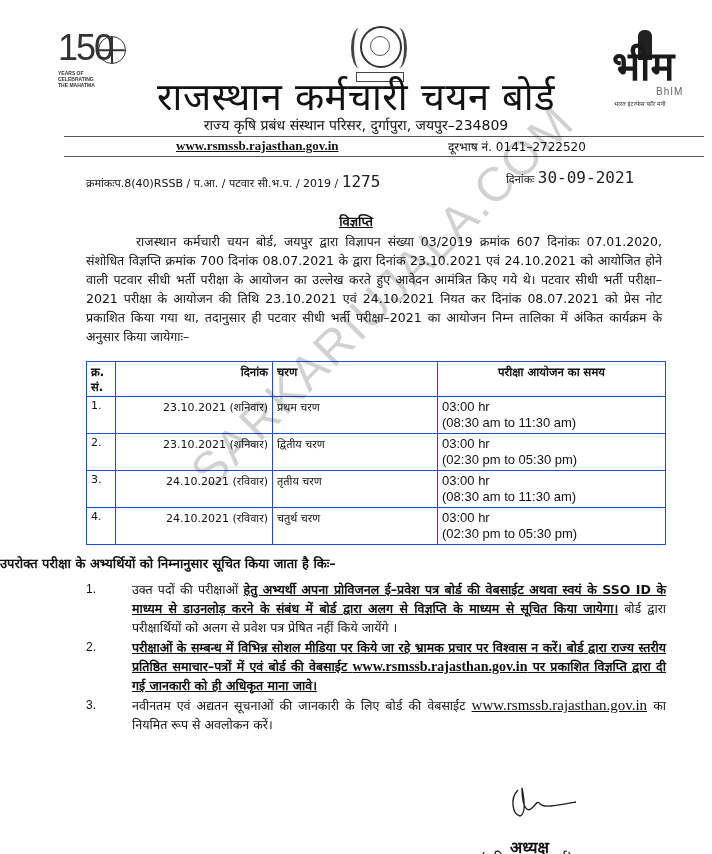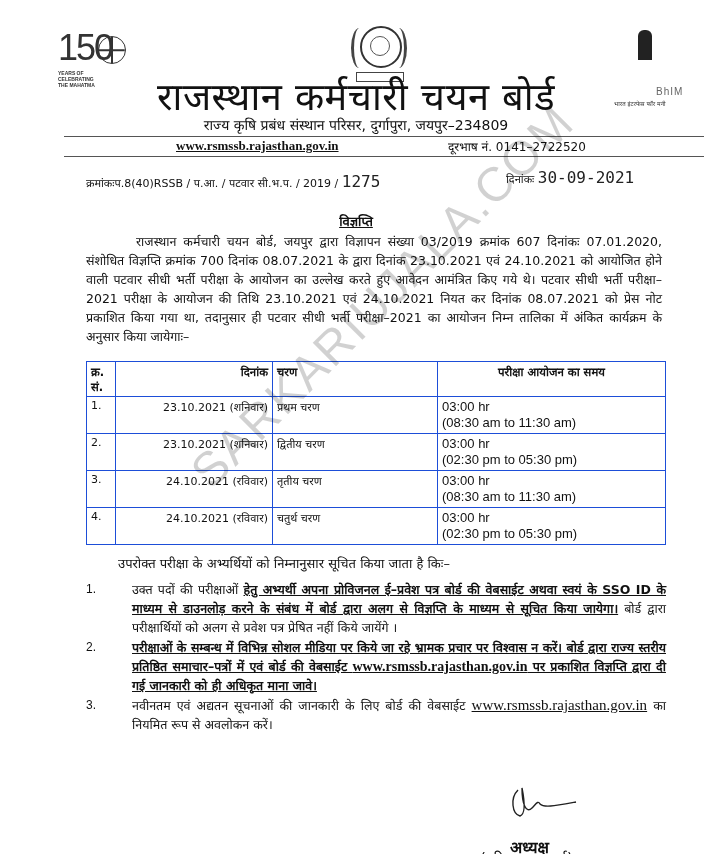--- a/index.html
+++ b/index.html
@@ -38,21 +38,21 @@
   .tbl { left:86px; top:361px; width:580px; border-collapse:collapse; font-size:11px; }
   .tbl th, .tbl td { border:1px solid #1d4ed8; padding:2px 4px; vertical-align:top; }
   .tbl th { font-weight:bold; text-align:center; font-size:11.5px; height:30px; }
   .tbl td { height:31px; }
   .tbl .c1 { width:20px; text-align:left; }
   .tbl .c2 { width:148px; text-align:right; }
   .tbl .c3 { width:156px; text-align:left; }
   .tbl .c4 { font-family:"Liberation Sans", sans-serif; font-size:13px; line-height:16px; }
   .tbl th.c4 { font-family:"DejaVu Sans", sans-serif; font-size:11.5px; }
   .watermark { left:180px; top:460px; font-family:"Liberation Sans", sans-serif; font-size:48px; color:rgba(0,0,0,0.18); transform:rotate(-45deg); transform-origin:left top; letter-spacing:2px; white-space:nowrap; }
-  .intro2 { left:0; width:568px; top:554px; text-align:center; font-size:13px; font-weight:normal; }
+  .intro2 { left:0; width:568px; top:554px; font-size:13px; font-weight:bold; }
   .points { left:86px; width:580px; top:580px; font-size:12.5px; line-height:19px; }
   .pt { position:relative; padding-left:46px; text-align:justify; margin:0 0 1px 0; }
   .pt .n { position:absolute; left:0; top:0; font-family:"Liberation Sans", sans-serif; font-size:12px; }
   .bu { font-weight:bold; text-decoration:underline; }
   .serifurl { font-family:"Liberation Serif", serif; font-size:15px; text-decoration:underline; }
   .sig { left:504px; top:784px; width:80px; height:40px; }
   .signame { left:480px; top:848px; font-size:15px; font-weight:normal; }
   .sigdesig { left:510px; top:836px; font-size:16px; font-weight:bold; }
 </style>
 </head>
@@ -69,20 +69,21 @@
 <div class="abs emblem">
   <span class="leafL"></span>
     <span class="leafR"></span>
   <span class="ring"></span>
     <span class="inner"></span>
   <span class="ribbon"></span>
 </div>
 
 <div class="abs bhim">
   <span class="fig"></span>
+  <span class="word">भीम</span>
   <span class="en">BhIM</span>
   <span class="tag">भारत इंटरफेस फॉर मनी</span>
 </div>
 
 <div class="abs title">राजस्थान कर्मचारी चयन बोर्ड</div>
 <div class="abs subtitle">राज्य कृषि प्रबंध संस्थान परिसर, दुर्गापुरा, जयपुर–234809</div>
 
 <div class="abs rule" style="top:136px"></div>
 <a class="abs website-head" style="color:#111">www.rsmssb.rajasthan.gov.in</a>
 <div class="abs phone-head">दूरभाष नं. 0141–2722520</div>

